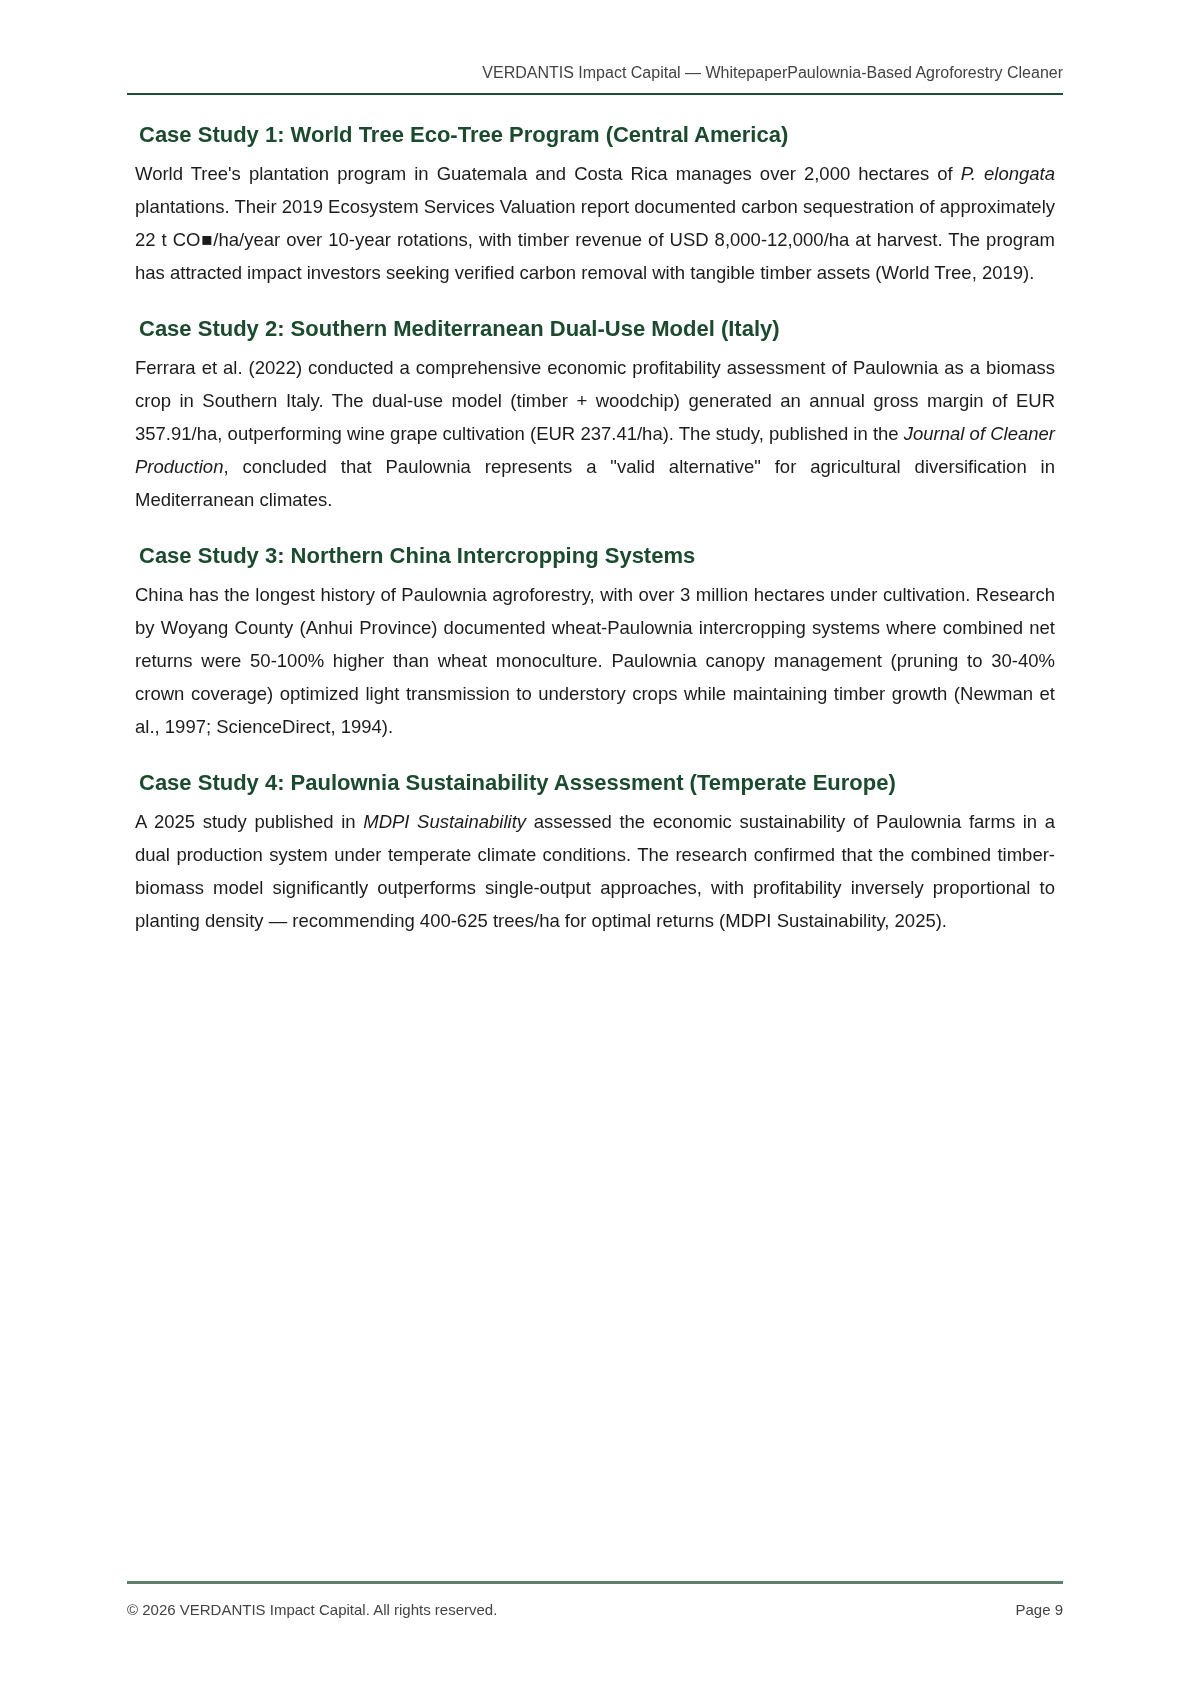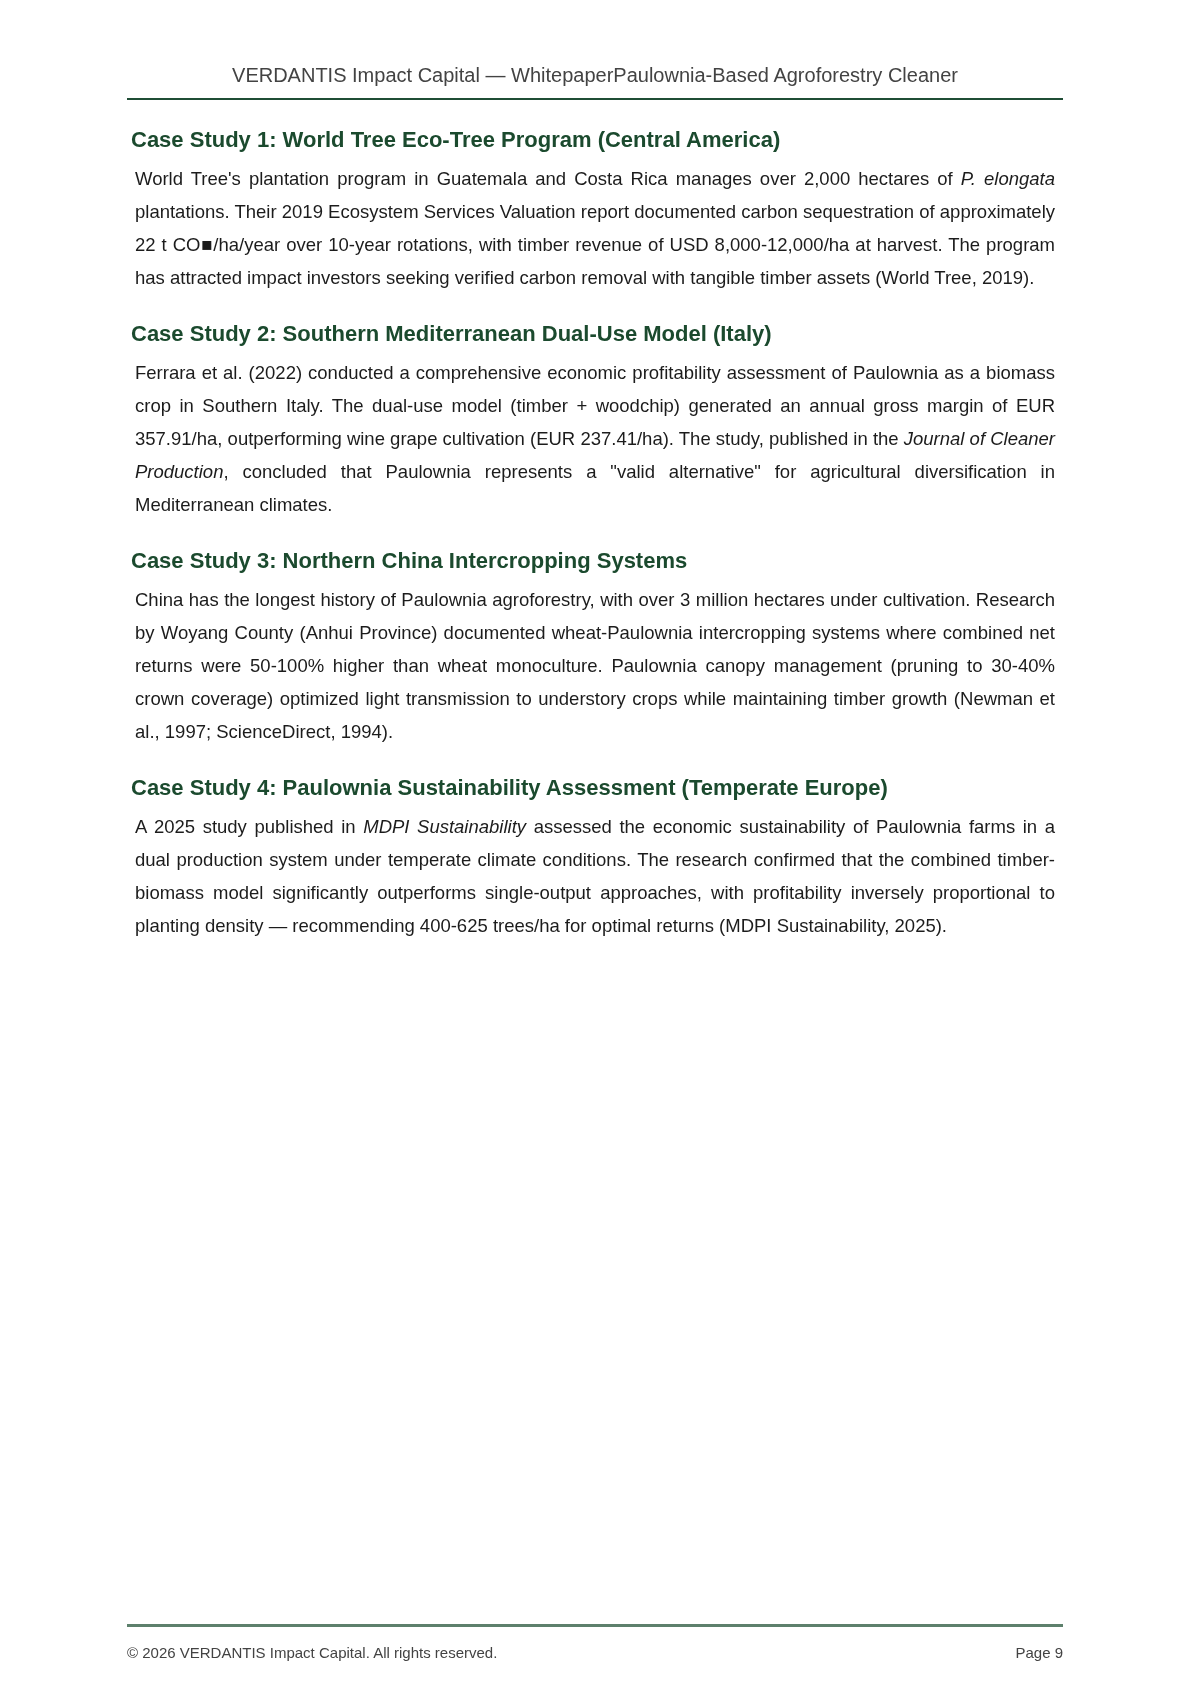--- a/index.html
+++ b/index.html
@@ -15,44 +15,44 @@
     overflow: hidden;
   }
   .content {
     position: absolute;
     left: 127px;
     right: 128px;
     top: 0;
   }
   .header {
     display: flex;
-    justify-content: center;
+    justify-content: flex-end;
     align-items: flex-end;
     padding-top: 64px;
     padding-bottom: 11px;
     border-bottom: 2px solid var(--header-rule, #1f4d35);
-    font-size: 20px;
+    font-size: 16px;
     color: var(--meta-text, #434343);
   }
   h1 {
     margin: 47px 0 26px 0;
     font-size: 33px;
     line-height: 36px;
     font-weight: bold;
     color: var(--heading-green, #1e6b3d);
     letter-spacing: 0.2px;
   }
   h1 .num { margin-right: 27px; }
   p.intro {
     margin: 0;
     font-size: 18.5px;
     line-height: 27.4px;
   }
   h2 {
-    margin: 27px 0 9px 4px;
+    margin: 27px 0 9px 12px;
     font-size: 22px;
     line-height: 26px;
     font-weight: bold;
     color: var(--subheading-green, #1b4a2e);
   }
   p.body {
     margin: 8px;
     font-size: 18.5px;
     line-height: 33px;
     text-align: justify;
@@ -62,21 +62,20 @@
     position: absolute;
     left: 127px;
     right: 128px;
     top: 1581px;
     border-top: 3px solid var(--footer-rule, #5d806c);
     display: flex;
     justify-content: space-between;
     padding-top: 17px;
     font-size: 15px;
     color: var(--meta-text, #434343);
-    margin-top: 43px;
   }
 </style>
 </head>
 <body>
 
 <div class="page">
   <div class="content">
 
     <div class="header">
       <span>VERDANTIS Impact Capital — Whitepaper</span>

